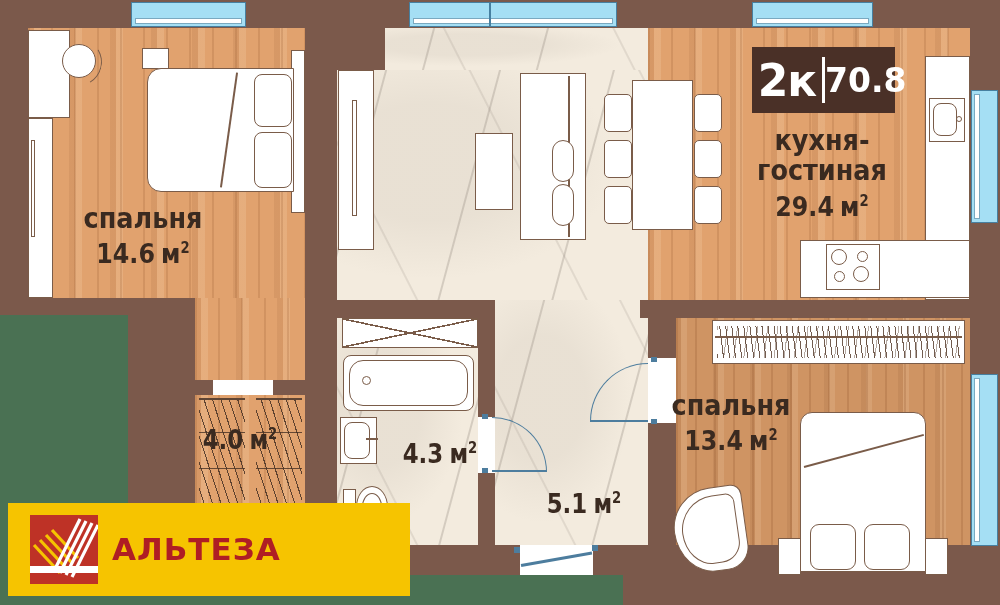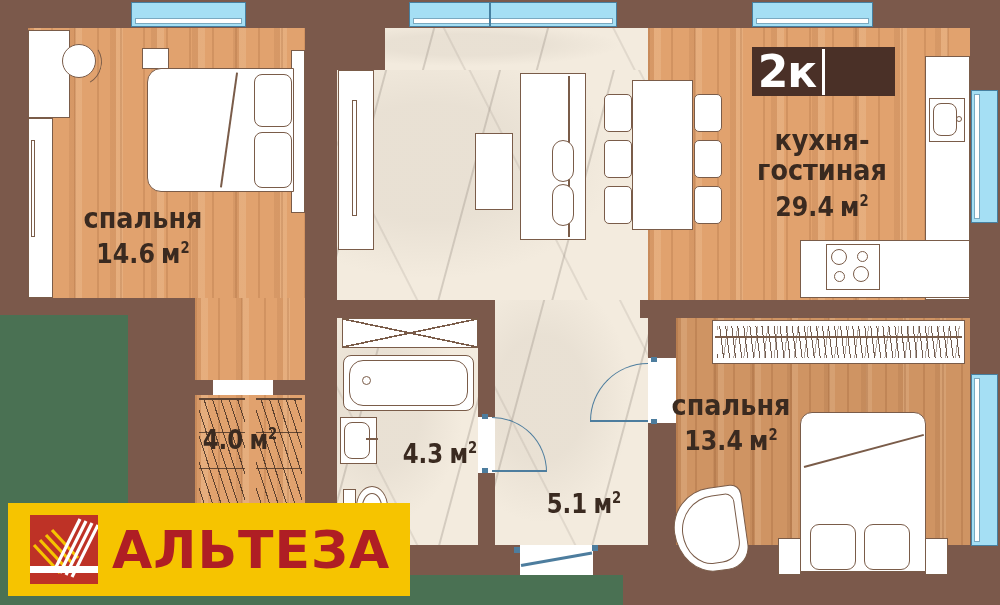--- a/index.html
+++ b/index.html
@@ -32,26 +32,26 @@
       background-image:repeating-linear-gradient(72deg, rgba(70,48,35,0.85) 0 1px, transparent 1px 8px),
                        repeating-linear-gradient(0deg, rgba(70,48,35,0.8) 0 1px, transparent 1px 36px);}
   .wrhatch{position:absolute;box-sizing:border-box;
       background-image:repeating-linear-gradient(83deg, rgba(90,64,48,0.85) 0 1px, transparent 1px 6px),
                        repeating-linear-gradient(97deg, rgba(90,64,48,0.45) 0 1px, transparent 1px 10px);}
   .room-label{position:absolute;text-align:center;color:#3a2a20;font-weight:bold;transform:translateX(-50%) scaleX(0.88);white-space:nowrap;}
   .rname{font-size:29px;line-height:1.05;}
   .rarea{font-size:27px;margin-top:5px;}
   .rarea .u{margin-left:7px;}
   .rarea sup{font-size:15px;}
-  #badge{position:absolute;left:752px;top:47px;width:143px;height:49px;background:#4A3027;display:flex;align-items:center;color:#fff;}
+  #badge{position:absolute;left:752px;top:47px;width:143px;height:66px;background:#4A3027;display:flex;align-items:center;color:#fff;}
   #badge .bl{flex:0 0 70px;text-align:center;font-size:44px;font-weight:bold;letter-spacing:-1px;}
   #badge .bdiv{flex:0 0 3px;height:46px;background:#fff;}
   #badge .br{flex:1;text-align:center;font-size:33px;font-weight:bold;}
   #banner{position:absolute;left:8px;top:503px;width:402px;height:93px;background:#F6C400;display:flex;align-items:center;padding-left:22px;box-sizing:border-box;gap:14px;}
-  .logo-title{font-size:52px;font-weight:bold;color:#AF1E24;letter-spacing:1px;line-height:1;}
+  .logo-title{font-size:31px;font-weight:bold;color:#AF1E24;letter-spacing:1px;line-height:1;}
   .logo-subtitle{font-size:19px;font-weight:bold;color:#AF1E24;letter-spacing:1.6px;margin-top:3px;}
 </style>
 </head>
 <body>
 
 <div id="plan">
 
   <div class="wood" style="left:28px;top:28px;width:277px;height:270px;"></div>
   <div class="wood" style="left:195px;top:298px;width:110px;height:247px;"></div>
   <div class="marble" style="left:385px;top:28px;width:263px;height:42px;"></div>
@@ -203,20 +203,21 @@
     <div class="rarea" style="font-size:26px;"><span>4.3</span><span class="u">м</span><sup>2</sup></div>
   </div>
 
   <div class="room-label" style="left:584px;top:484px;">
     <div class="rarea" style="font-size:26px;"><span>5.1</span><span class="u">м</span><sup>2</sup></div>
   </div>
 
   <div id="badge">
     <div class="bl">2к</div>
     <div class="bdiv"></div>
+    <div class="br">70.8</div>
   </div>
 
   <div id="banner">
     <svg width="68" height="69" viewBox="0 0 68 69">
       <rect x="0" y="0" width="68" height="69" fill="#BE3226"></rect>
       <g stroke="#F6C400" stroke-width="3.2">
         <line x1="4" y1="30" x2="30" y2="58"></line>
         <line x1="10" y1="25" x2="36" y2="53"></line>
         <line x1="16" y1="20" x2="42" y2="48"></line>
         <line x1="22" y1="15" x2="48" y2="43"></line>

